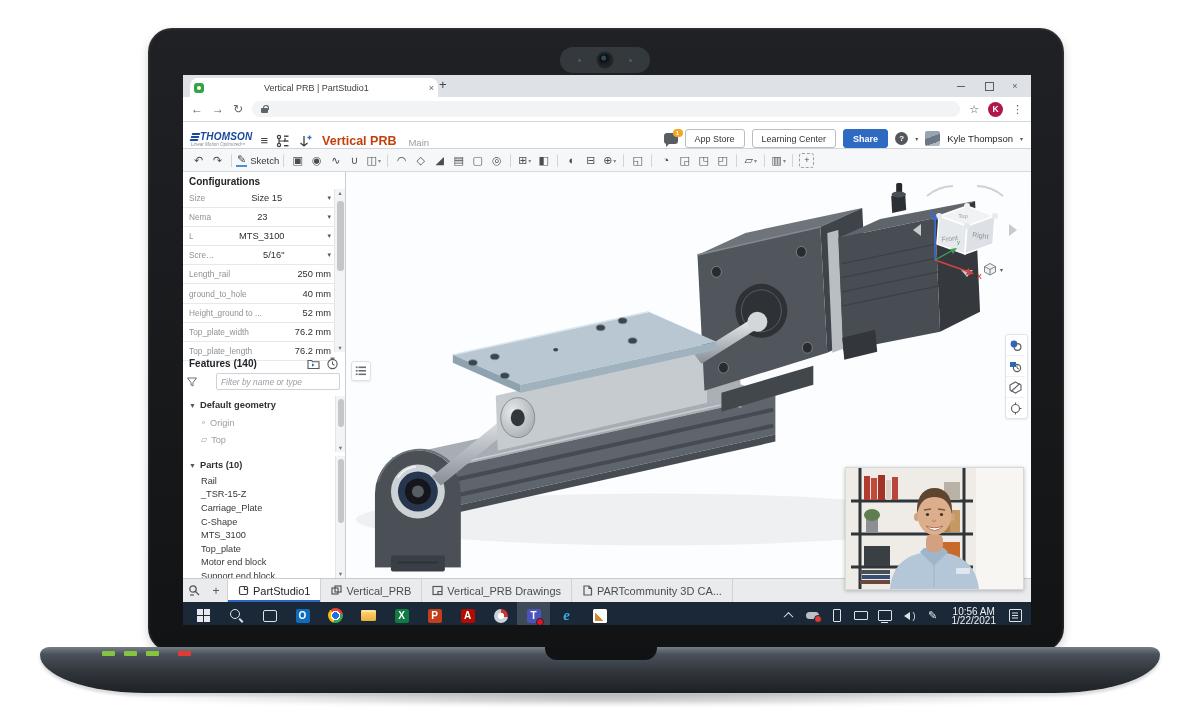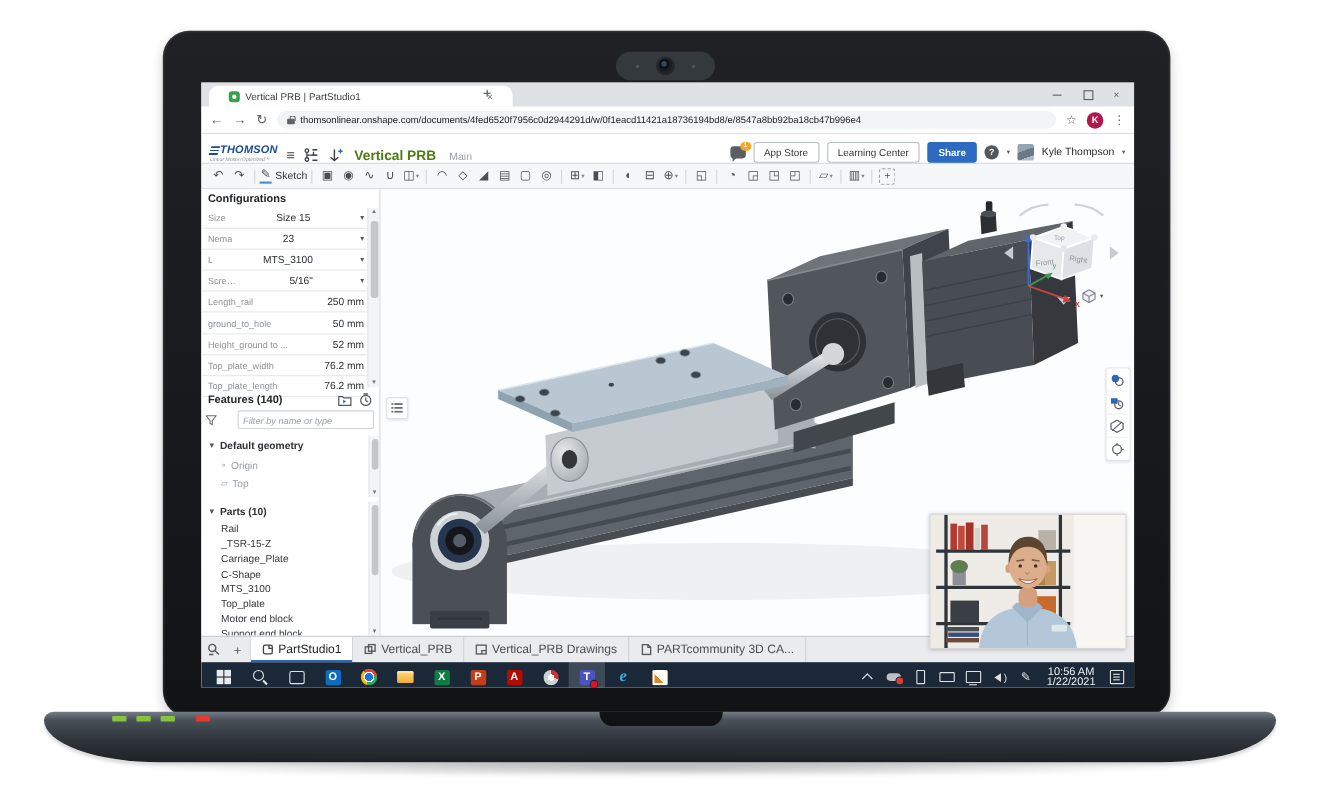--- a/index.html
+++ b/index.html
@@ -20,21 +20,21 @@
   .base-notch{position:absolute;left:505px;top:0;width:112px;height:13px;background:#101214;border-radius:0 0 12px 12px;}
   .led{position:absolute;top:4px;width:13px;height:5px;border-radius:1px;}
   .floor-shadow{position:absolute;left:110px;top:690px;width:980px;height:16px;
     background:radial-gradient(ellipse at center,rgba(0,0,0,.28),rgba(0,0,0,0) 70%);filter:blur(2px);}
 
   
   .screen{position:absolute;left:183px;top:75px;width:848px;height:550px;background:#fff;overflow:hidden;}
 
   .tabstrip{position:relative;height:22px;background:#dee1e6;}
   .btab{position:absolute;left:7px;top:3px;width:240px;height:19px;background:#fff;border-radius:8px 8px 0 0;
-    display:flex;align-items:center;padding:0 18px;gap:5px;}
+    display:flex;align-items:center;padding:0 4px;gap:5px;text-align:center;}
   .favicon{width:10px;height:10px;border-radius:3px;background:#33a345;position:relative;flex:none;}
   .favicon::after{content:"";position:absolute;left:3px;top:3px;width:4px;height:4px;border-radius:50%;background:#fff;}
   .btab-title{font-size:9px;color:#3c4043;white-space:nowrap;overflow:hidden;text-overflow:ellipsis;flex:1;}
   .btab-close{font-size:9px;color:#5f6368;flex:none;}
   .newtab{position:absolute;left:256px;top:2px;font-size:13px;color:#44474a;}
   .winctl{position:absolute;top:0;height:22px;width:28px;display:flex;align-items:center;justify-content:center;color:#5b5f63;font-size:9px;}
   .wc-min{right:56px}.wc-max{right:28px}.wc-close{right:2px}
   .wc-max i{display:block;width:7px;height:7px;border:1px solid #5b5f63;}
   .wc-min i{display:block;width:8px;height:1px;background:#5b5f63;}
 
@@ -52,21 +52,21 @@
 
   
   .os-header{position:relative;height:26px;background:#fff;border-bottom:1px solid #d2d4d7;display:flex;align-items:flex-end;padding:0 8px;gap:8px;}
   .logo{line-height:1;flex:none;}
   .logo-main{font-style:italic;font-weight:bold;font-size:10px;color:#174a9c;letter-spacing:.2px;display:flex;align-items:center;}
   .logo-t{display:inline-block;width:8px;height:8px;margin-right:1px;transform:skewX(-18deg);
     background:repeating-linear-gradient(180deg,#174a9c 0 1.6px,transparent 1.6px 3px);}
   .logo-tag{font-size:4.6px;color:#8a8d90;font-style:italic;margin-top:1px;}
   .hamburger{font-size:13px;color:#3c4043;}
   .hdr-ic{width:14px;height:14px;flex:none;}
-  .doc-title{font-size:12.5px;font-weight:bold;color:#4d7c0f;margin-left:2px;}
+  .doc-title{font-size:12.5px;font-weight:bold;color:#c2410c;margin-left:2px;}
   .doc-ws{font-size:9.5px;color:#9aa0a6;margin-left:4px;}
   .os-header .right{margin-left:auto;display:flex;align-items:center;gap:7px;}
   .bubble{position:relative;width:14px;height:11px;background:#5a5e63;border-radius:3px;flex:none;}
   .bubble::after{content:"";position:absolute;left:2px;bottom:-3px;border:3px solid transparent;border-top-color:#5a5e63;border-left-color:#5a5e63;}
   .badge{position:absolute;right:-5px;top:-4px;min-width:8px;height:8px;padding:0 1px;background:#f5a623;border-radius:4px;
     color:#fff;font-size:6px;font-weight:bold;display:flex;align-items:center;justify-content:center;}
   .os-btn{height:17px;border:1px solid #b9bec4;border-radius:3px;background:#fff;padding:0 9px;font-size:9px;color:#33373b;
     display:flex;align-items:center;}
   .os-btn.primary{background:#2e6ac1;border-color:#2e6ac1;color:#fff;font-weight:bold;}
   .help{width:13px;height:13px;border-radius:50%;background:#54585d;color:#fff;font-size:8px;font-weight:bold;
@@ -234,21 +234,20 @@
         </span>
       <span class="winctl wc-close" data-name="window-close-button">×</span>
     </div>
 
     <div class="addressbar" data-name="browser-address-bar">
       <span class="nav-ic" data-name="back-icon">←</span>
       <span class="nav-ic" data-name="forward-icon">→</span>
       <span class="nav-ic" data-name="reload-icon">↻</span>
       <div class="omnibox" data-name="url-field">
         <span class="lock" data-name="lock-icon"></span>
-        <span class="url" data-name="url-text">thomsonlinear.onshape.com/documents/4fed6520f7956c0d2944291d/w/0f1eacd11421a18736194bd8/e/8547a8bb92ba18cb47b996e4</span>
       </div>
       <span class="star" data-name="bookmark-star-icon">☆</span>
       <span class="kavatar" data-name="browser-profile-avatar">K</span>
       <span class="dots" data-name="browser-menu-icon">⋮</span>
     </div>
 
     <div class="os-header" data-name="onshape-header">
       <div class="logo" data-name="thomson-logo">
         <div class="logo-main">
             <span class="logo-t" data-name="thomson-logo-mark"></span>
@@ -521,21 +520,21 @@
             </div>
 
             <div class="cfg-row" data-name="config-row">
               <span class="cfg-label" data-name="config-label">Length_rail</span>
               <span class="cfg-value" data-name="config-value">250 mm</span>
 
             </div>
 
             <div class="cfg-row" data-name="config-row">
               <span class="cfg-label" data-name="config-label">ground_to_hole</span>
-              <span class="cfg-value" data-name="config-value">50 mm</span>
+              <span class="cfg-value" data-name="config-value">40 mm</span>
 
             </div>
 
             <div class="cfg-row" data-name="config-row">
               <span class="cfg-label" data-name="config-label">Height_ground to ...</span>
               <span class="cfg-value" data-name="config-value">52 mm</span>
 
             </div>
 
             <div class="cfg-row" data-name="config-row">

